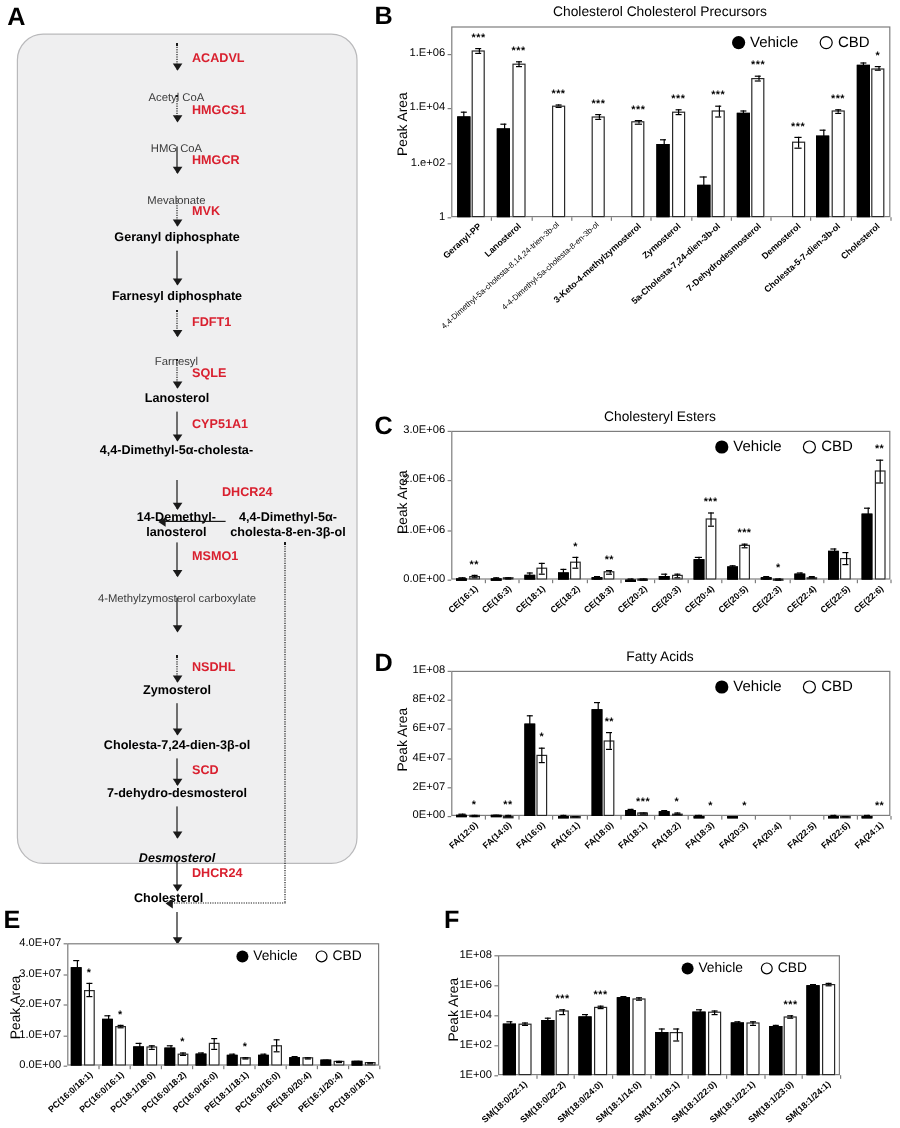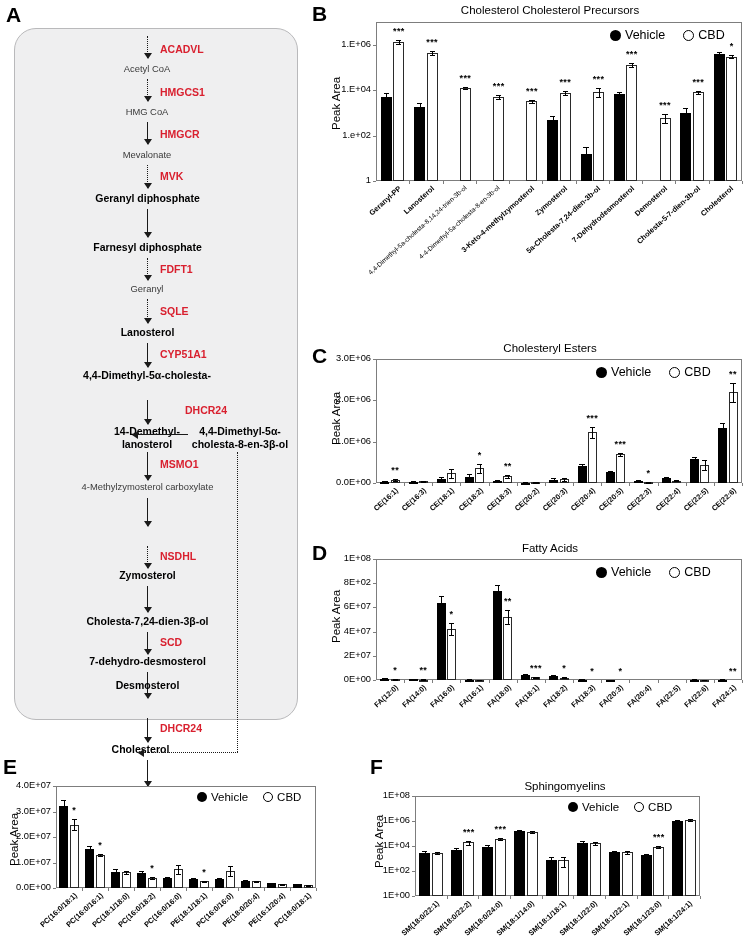--- a/index.html
+++ b/index.html
@@ -9,21 +9,21 @@
   .panel{position:absolute;}
   .plabel{font-weight:bold;font-size:21px;line-height:1;font-family:"Liberation Sans",sans-serif;}
 
   
   #panelA{left:0;top:0;width:310px;height:730px;}
   #panelA .plabel{position:absolute;left:6px;top:4px;}
   .pathbox{position:absolute;left:14px;top:28px;width:282px;height:690px;
            background:#efeff0;border:1px solid #b9b9bb;border-radius:22px;}
   .nd{position:absolute;text-align:center;white-space:nowrap;line-height:1.12;}
   .nd.bold{font-weight:bold;font-size:10.5px;color:#000;}
-  .nd.plain{font-weight:normal;font-size:9.4px;color:#3a3a3a;}
+  .nd.plain{font-weight:normal;font-size:9.4px;color:#3a3a3a;margin-top:12px;}
   .enz{position:absolute;color:#d9202f;font-weight:bold;font-size:10.5px;white-space:nowrap;}
   .arr{position:absolute;width:0;border-left:1.4px solid #1a1a1a;}
   .arr.dash{border-left-style:dotted;border-left-width:1.6px;}
   .arr::after{content:"";position:absolute;left:-4.2px;bottom:-1px;
               border-left:4.5px solid transparent;border-right:4.5px solid transparent;
               border-top:6px solid #1a1a1a;}
   .harr{position:absolute;height:0;border-top:1.3px solid #1a1a1a;}
   .harr.dot{border-top-style:dotted;border-top-width:1.6px;}
   .harr.lft::before{content:"";position:absolute;left:-1px;top:-4.5px;
               border-top:4.5px solid transparent;border-bottom:4.5px solid transparent;
@@ -72,21 +72,21 @@
 
   <div class="arr dash" style="left:147px;top:165px;height:23px;"></div>
   <div class="enz" style="left:160px;top:170px;">MVK</div>
   <div class="nd bold" style="left:50px;top:193px;width:195px;">Geranyl diphosphate</div>
 
   <div class="arr" style="left:147px;top:209px;height:28px;"></div>
   <div class="nd bold" style="left:50px;top:242px;width:195px;">Farnesyl diphosphate</div>
 
   <div class="arr dash" style="left:147px;top:258px;height:22px;"></div>
   <div class="enz" style="left:160px;top:263px;">FDFT1</div>
-  <div class="nd plain" style="left:97px;top:284px;width:100px;">Geranyl</div>
+  <div class="nd plain" style="left:97px;top:284px;width:100px;">Farnesyl</div>
 
   <div class="arr dash" style="left:147px;top:299px;height:24px;"></div>
   <div class="enz" style="left:160px;top:305px;">SQLE</div>
   <div class="nd bold" style="left:70px;top:327px;width:155px;">Lanosterol</div>
 
   <div class="arr" style="left:147px;top:343px;height:24px;"></div>
   <div class="enz" style="left:160px;top:348px;">CYP51A1</div>
   <div class="nd bold" style="left:22px;top:370px;width:250px;">4,4-Dimethyl-5α-cholesta-</div>
 
   <div class="arr" style="left:147px;top:400px;height:24px;"></div>
@@ -108,21 +108,21 @@
   <div class="nd bold" style="left:70px;top:570px;width:155px;">Zymosterol</div>
 
   <div class="arr" style="left:147px;top:586px;height:26px;"></div>
   <div class="nd bold" style="left:25px;top:616px;width:245px;">Cholesta-7,24-dien-3β-ol</div>
 
   <div class="arr" style="left:147px;top:632px;height:22px;"></div>
   <div class="enz" style="left:160px;top:636px;">SCD</div>
   <div class="nd bold" style="left:40px;top:656px;width:215px;">7-dehydro-desmosterol</div>
 
   <div class="arr" style="left:147px;top:672px;height:26px;"></div>
-  <div class="nd bold" style="left:70px;top:680px;width:155px;">Desmosterol</div>
+  <div class="nd bold" style="left:70px;top:710px;width:155px;font-style:italic;">Desmosterol</div>
 
   <div class="arr" style="left:147px;top:718px;height:24px;"></div>
   <div class="enz" style="left:160px;top:722px;">DHCR24</div>
   <div class="nd bold" style="left:63px;top:744px;width:155px;">Cholesterol</div>
 
   <div class="vline" style="left:237px;top:452px;height:300px;"></div>
   <div class="harr dot lft" style="left:139px;top:752px;width:99px;"></div>
 
   <div class="arr" style="left:147px;top:760px;height:26px;"></div>
   <div class="nd bold" style="left:50px;top:790px;width:195px;">Cholesteryl esters</div>
@@ -697,21 +697,20 @@
       <div style="position: absolute; left: 264px; top: 140px; height: 3px; border-left: 1px solid rgb(125, 125, 125);"></div>
       <div class="xtick" style="left: 281px; top: 143px; width: 160px; margin-left: -160px;">PE(16:1/20:4)</div>
       <div style="position: absolute; left: 290px; top: 140px; height: 3px; border-left: 1px solid rgb(125, 125, 125);"></div>
       <div class="xtick" style="left: 307px; top: 143px; width: 160px; margin-left: -160px;">PC(18:0/18:1)</div>
       <div style="position: absolute; left: 316px; top: 140px; height: 3px; border-left: 1px solid rgb(125, 125, 125);"></div>
     </div>
 </div>
 
 <div class="panel" id="panelF" style="left:360px;top:748px;width:390px;height:192px;">
   <div class="plabel" style="position:absolute;left:10px;top:8px;">F</div>
-  <div class="chart-title" style="left:55px;top:32px;width:300px;">Sphingomyelins</div>
   <div class="ylab" style="left:13px;top:120px;">Peak Area</div>
   <div class="plotfr" id="F-frame" style="left:55px;top:48px;width:285px;height:100px;"></div>
   <div class="legend" style="left:208px;top:53px;font-size:11.5px;">
     <span class="dotF" style="width:10px;height:10px;"></span>
     <span>Vehicle</span>
     <span class="lg-gap" style="width:7px;"></span>
     <span class="dotO" style="width:10px;height:10px;"></span>
     <span>CBD</span>
   </div>
   <div id="F-yt">

